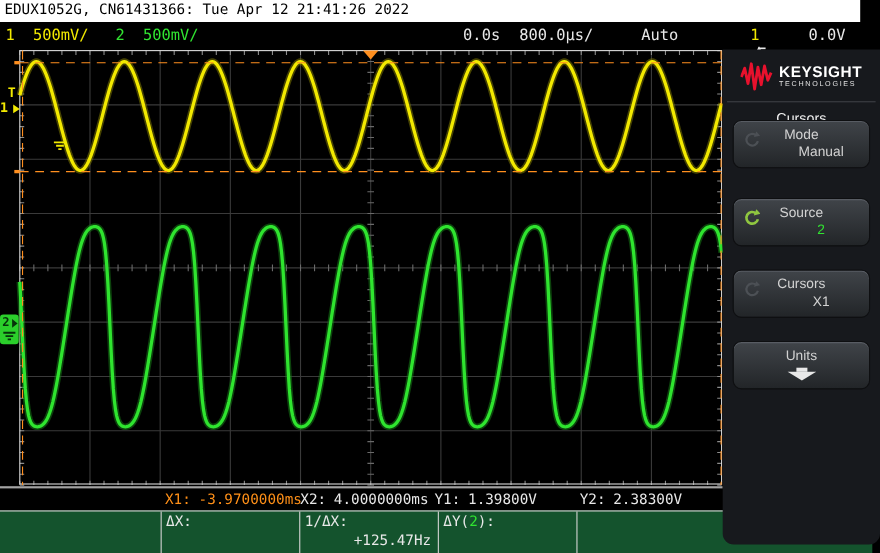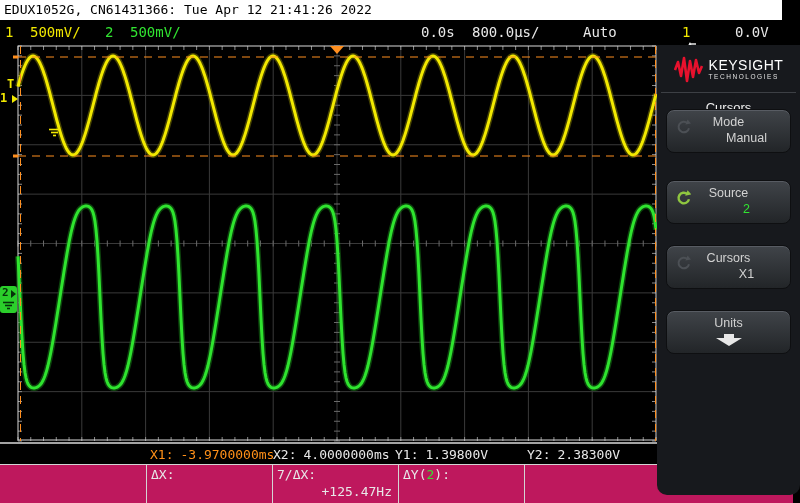--- a/index.html
+++ b/index.html
@@ -24,31 +24,31 @@
           border-radius:3px;}
   .ch2box .num{position:absolute;left:2px;top:0px;color:#06330a;font-size:11px;font-weight:bold;}
   .ch2box .tri{width:0;height:0;border-top:4px solid transparent;border-bottom:4px solid transparent;
           border-left:5px solid #06330a;position:absolute;left:11px;top:4px;}
   
   .meas1{position:absolute;left:0;top:442px;width:657px;height:22px;background:#000;
          border-top:2px solid #a3a3a3;box-sizing:border-box;font-size:13px;color:#e8e8e8;}
   .m1cell{position:absolute;top:3px;white-space:pre;}
   .m1cell .lab{margin-right:7px;}
   .m1-x1{color:#ff9018;}
-  .meas2{position:absolute;left:0;top:464px;width:793px;height:39px;background:#be185d;
+  .meas2{position:absolute;left:0;top:464px;width:793px;height:39px;background:#14532d;
          border-top:1px solid #d4d4d4;box-sizing:border-box;font-size:13px;color:#e8e8e8;}
   .m2cell{position:absolute;top:0;height:38px;border-left:1px solid #d4d4d4;
           box-sizing:border-box;padding:1px 6px 0 4px;}
   .m2cell .lab{text-align:left;line-height:17px;white-space:pre;}
   .m2cell .val{text-align:right;line-height:17px;white-space:pre;}
   
   .sidebar{position:absolute;left:657px;top:45px;width:143px;height:450px;background:#17191d;
            border-radius:0 0 10px 10px;font-family:"Liberation Sans",sans-serif;}
   .logo{display:flex;align-items:center;justify-content:center;gap:5px;padding-top:10px;}
-  .logo .k{font-weight:normal;font-size:14px;color:#ffffff;letter-spacing:0.5px;line-height:14px;}
+  .logo .k{font-weight:bold;font-size:14px;color:#ffffff;letter-spacing:0.5px;line-height:14px;}
   .logo .t{font-size:6.5px;color:#e0e0e0;letter-spacing:1.55px;line-height:9px;}
   .logo-sep{height:1px;background:#3d4045;margin:9px 4px 0 4px;}
   .menu-title{text-align:center;color:#f0f0f0;font-size:13px;margin-top:7px;}
   .skbtn{position:absolute;left:9px;width:125px;height:44px;border-radius:8px;text-align:center;
          background:linear-gradient(#404449,#222528);border:1px solid #0e0f11;
          box-shadow:inset 0 1px 0 #585c63;box-sizing:border-box;font-size:12.5px;color:#d2d2d2;
          cursor:pointer;}
   .skbtn .l1{margin-top:5px;line-height:15px;}
   .skbtn .l2{margin-top:1px;line-height:15px;margin-left:36px;}
   .skbtn .icon{position:absolute;left:8px;top:9px;width:16px;height:16px;}
@@ -413,21 +413,21 @@
   <span class="m1cell" style="left:273px"><span class="lab">X2:</span><span>4.0000000ms</span></span>
   <span class="m1cell" style="left:395px"><span class="lab">Y1:</span><span>1.39800V</span></span>
   <span class="m1cell" style="left:527px"><span class="lab">Y2:</span><span>2.38300V</span></span>
 </div>
 
 <div class="meas2">
   <div class="m2cell" style="left:146px;width:126px">
     <div class="lab">ΔX:</div>
   </div>
   <div class="m2cell" style="left:272px;width:126px">
-    <div class="lab">7/ΔX:</div>
+    <div class="lab">1/ΔX:</div>
       <div class="val">+125.47Hz</div>
   </div>
   <div class="m2cell" style="left:398px;width:126px">
     <div class="lab"><span>ΔY(</span><span class="c-grn">2</span><span>):</span></div>
   </div>
   <div class="m2cell" style="left:524px;width:133px"></div>
 </div>
 
 <div class="sidebar">
   <div class="logo">

